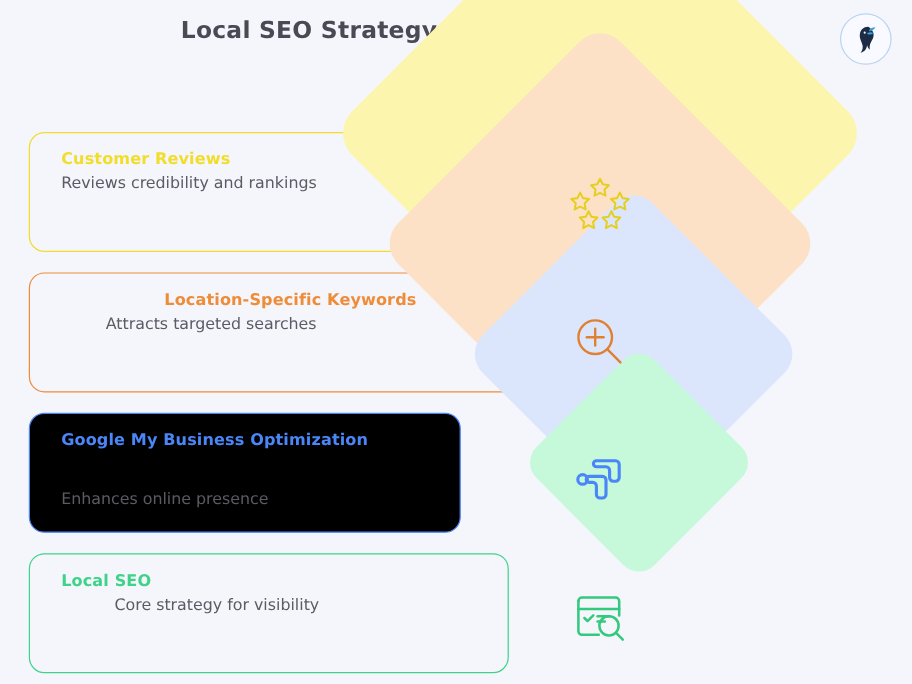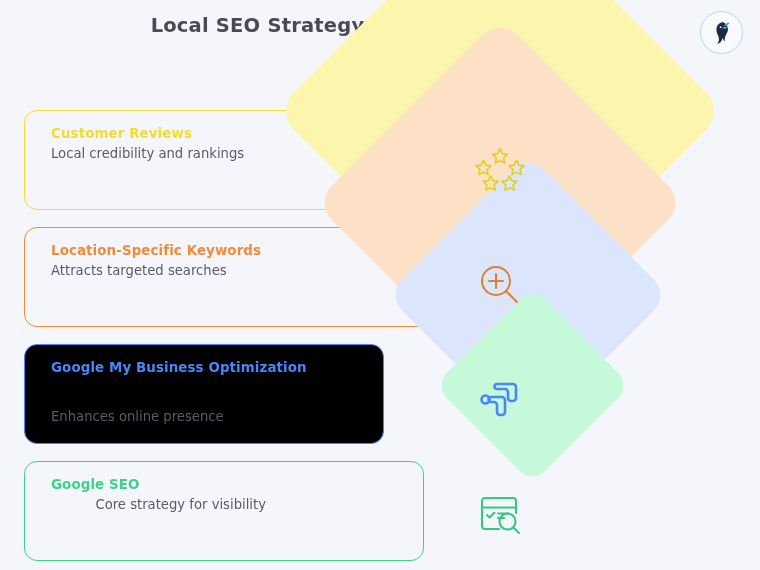--- a/index.html
+++ b/index.html
@@ -127,35 +127,35 @@
     <svg width="26" height="28" viewBox="0 0 26 28">
       <path d="M14.5 3.2 C11.0 3.0 8.2 5.6 7.6 9.0 C7.1 11.9 8.0 14.2 9.0 16.4 C9.7 18.0 10.1 19.4 9.9 21.0 C9.7 22.6 9.0 23.8 8.2 24.9 C9.9 24.6 11.3 23.6 12.3 22.2 C13.0 21.2 13.4 20.0 13.6 18.8 C14.0 20.3 14.7 21.6 15.8 22.4 C15.6 20.6 15.7 18.8 16.3 17.2 C16.9 15.6 17.9 14.3 18.5 12.8 C19.3 10.8 19.2 8.6 18.0 6.7 C17.1 5.2 15.9 4.0 14.5 3.2 Z" fill="#1d2b45"></path>
       <path d="M15.6 5.6 C17.0 4.4 18.8 3.7 20.6 3.8 C19.9 5.1 18.7 6.1 17.3 6.6 C16.6 6.9 15.9 7.0 15.2 7.0 Z" fill="#3b9fe0"></path>
       <path d="M14.0 8.2 C15.6 7.6 17.4 7.6 18.9 8.4 C17.7 9.4 16.2 9.9 14.7 9.7 C14.3 9.6 14.0 9.5 13.7 9.3 Z" fill="#3b9fe0"></path>
       <circle cx="11.6" cy="8.2" r="0.9" fill="#f4f6fb"></circle>
     </svg>
   </div>
 
   <div class="card" id="card-0" style="border-color: rgb(242, 221, 43); background: rgb(244, 246, 251);">
     <p class="card-title" style="color: rgb(242, 221, 43);">Customer Reviews</p>
-    <p class="card-desc" style="color: rgb(91, 91, 102);">Local credibility and rankings</p>
-  </div>
-
-  <div class="card" id="card-1" style="border-color: rgb(239, 140, 58); background: rgb(244, 246, 251);">
+    <p class="card-desc" style="color: rgb(91, 91, 102);">Reviews credibility and rankings</p>
+  </div>
+
+  <div class="card" id="card-1" style="border-color: rgb(239, 140, 58); background: rgb(244, 246, 251); text-align: center;">
     <p class="card-title" style="color: rgb(239, 140, 58);">Location-Specific Keywords</p>
     <p class="card-desc" style="color: rgb(91, 91, 102);">Attracts targeted searches</p>
   </div>
 
   <div class="card" id="card-2" style="border-color: rgb(74, 134, 247); background: #000000;">
     <p class="card-title" style="color: rgb(74, 134, 247);">Google My Business Optimization</p>
     <p class="card-desc" style="color: rgb(91, 91, 102); margin-top: 32px;">Enhances online presence</p>
   </div>
 
   <div class="card" id="card-3" style="border-color: rgb(63, 211, 138); background: rgb(244, 246, 251);">
-    <p class="card-title" style="color: rgb(63, 211, 138);">Google SEO</p>
+    <p class="card-title" style="color: rgb(63, 211, 138);">Local SEO</p>
     <p class="card-desc" style="color: rgb(91, 91, 102); text-align: right;">Core strategy for visibility</p>
   </div>
 
   <div id="diamond-stack">
     <div class="diamond" id="diamond-0" style="background: rgb(252, 245, 174);"></div>
     <div class="diamond" id="diamond-1" style="background: rgb(253, 225, 198);"></div>
     <div class="diamond" id="diamond-2" style="background: rgb(219, 230, 253);"></div>
     <div class="diamond" id="diamond-3" style="background: rgb(197, 249, 218);"></div>
 
     <div class="diamond-icon" id="icon-0">

